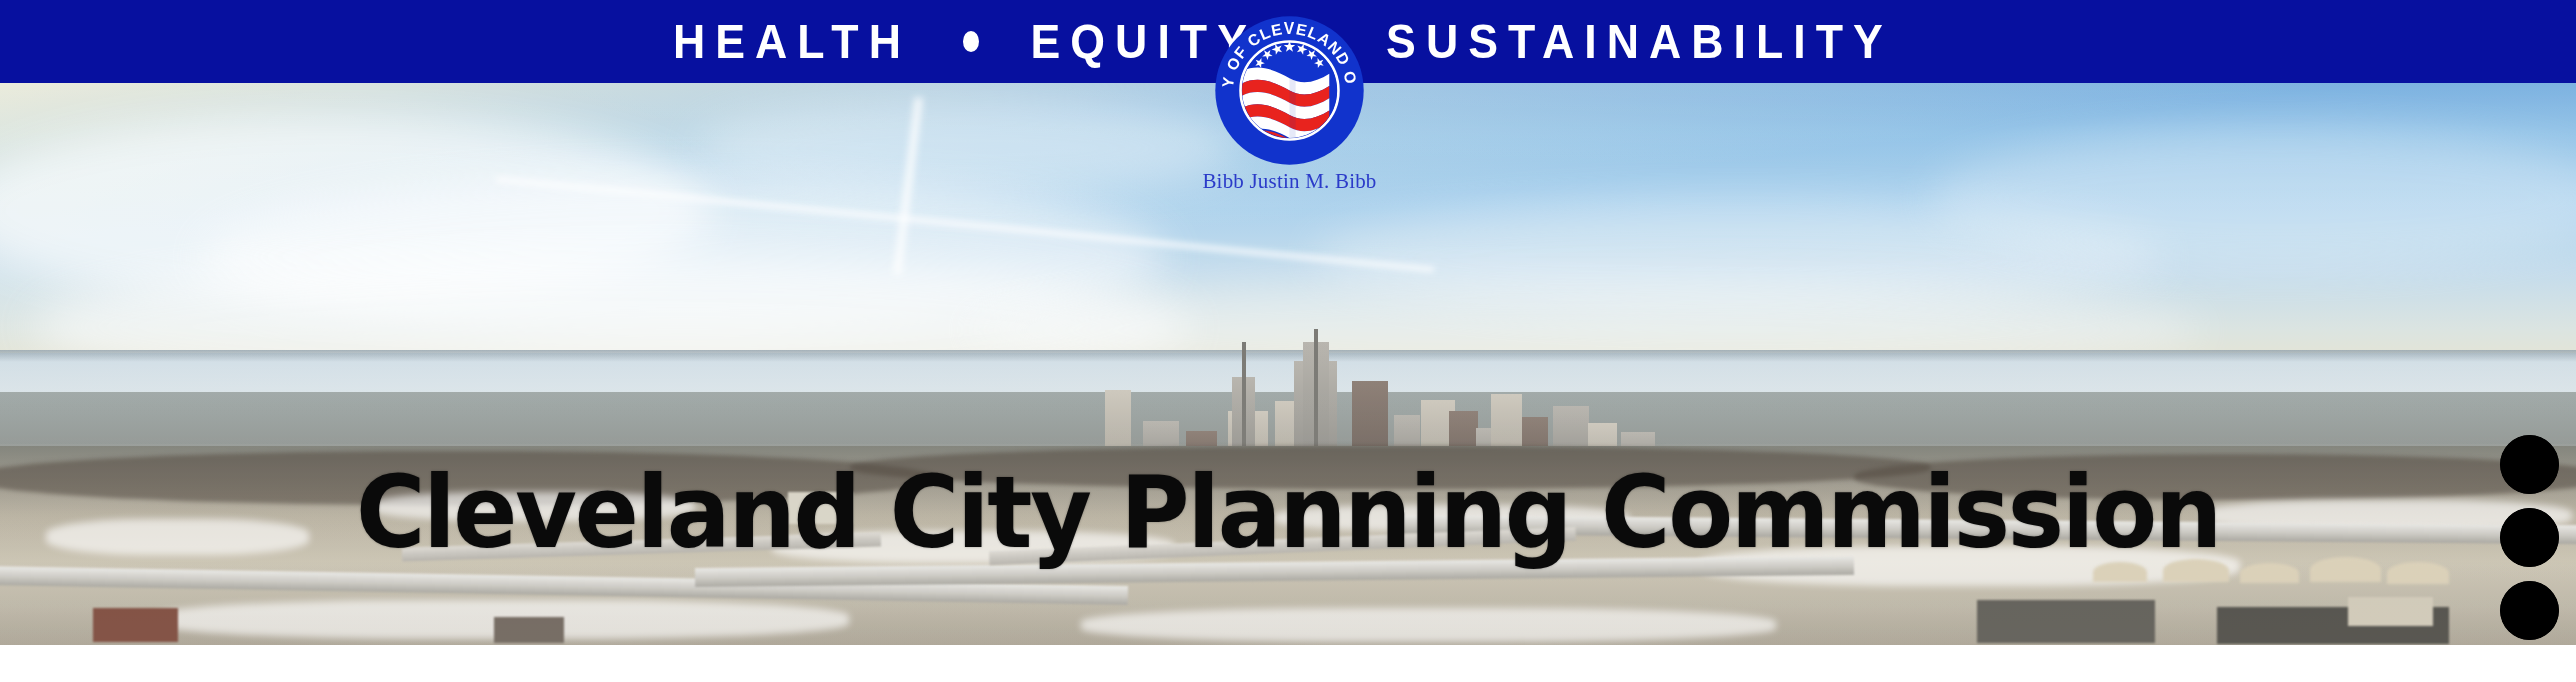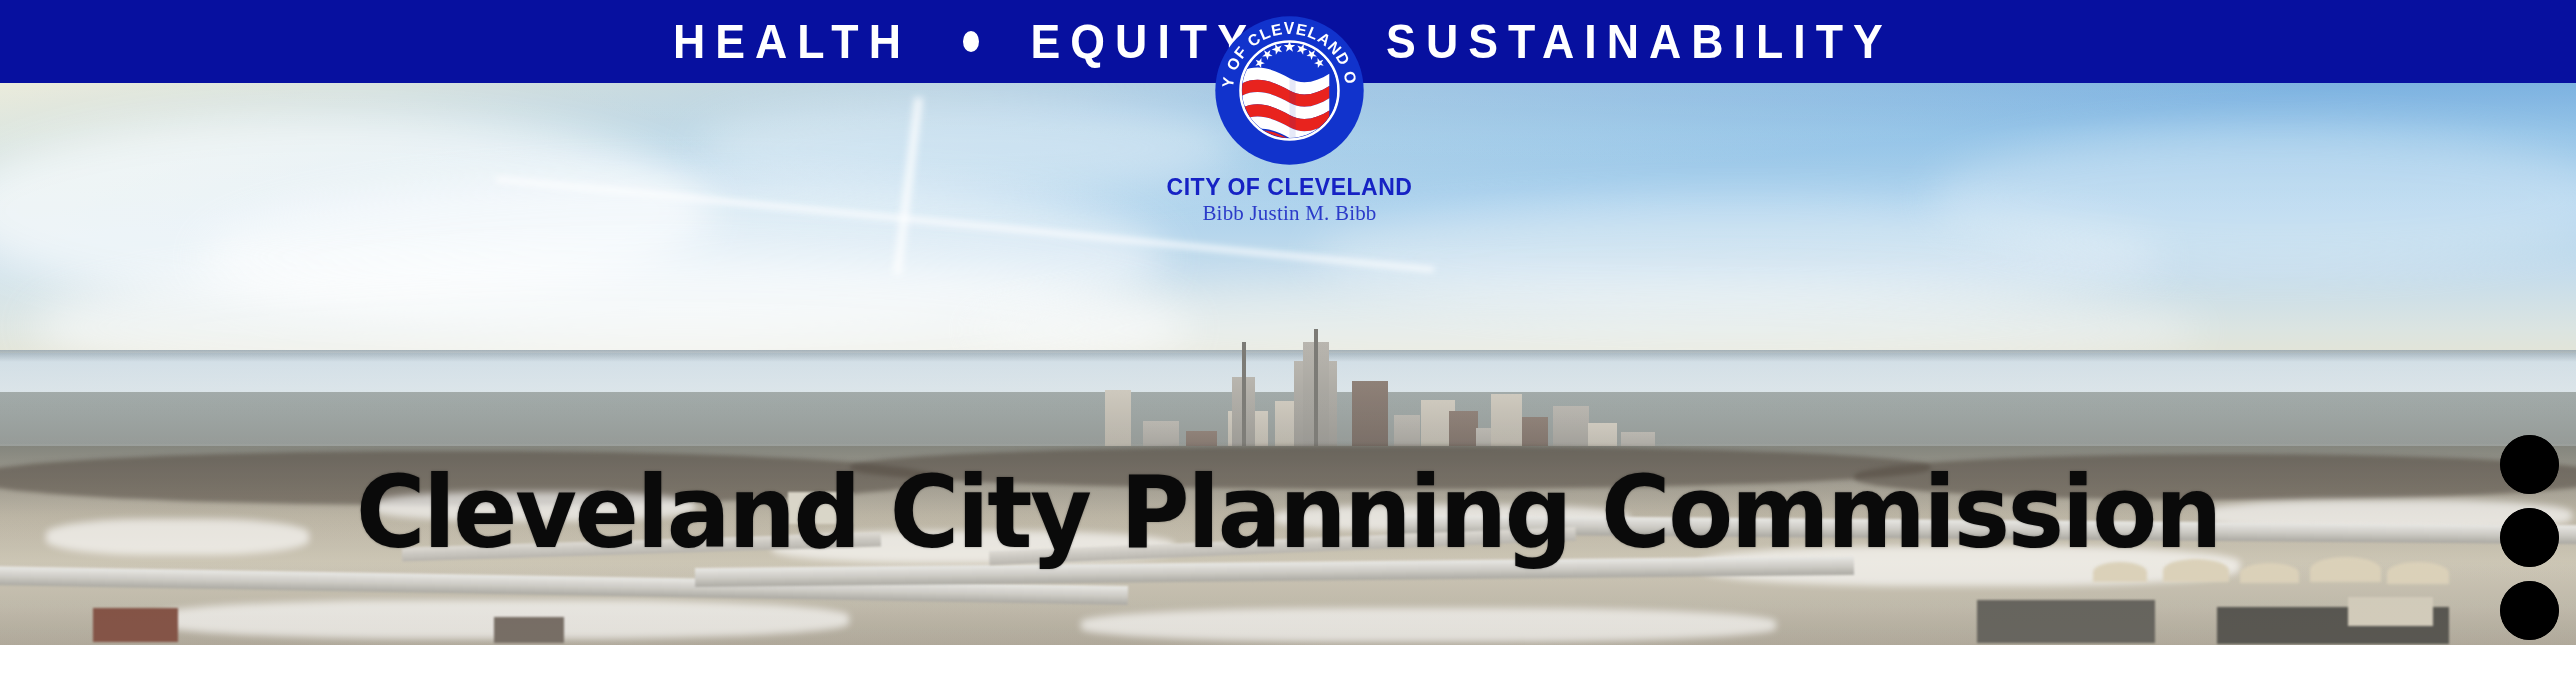--- a/index.html
+++ b/index.html
@@ -340,21 +340,20 @@
           <path d="M36,92 C60,78 86,92 100,100 C118,110 136,104 152,94 L152,110 C136,120 118,126 100,116 C86,108 60,94 36,108 Z" fill="#E8231E"></path>
           <path d="M36,108 C60,94 86,108 100,116 C118,126 136,120 152,110 L152,126 C136,136 118,142 100,132 C86,124 60,110 36,124 Z" fill="#FFFFFF"></path>
           <path d="M36,124 C60,110 86,124 100,132 C118,142 136,136 152,126 L152,142 C136,152 118,158 100,148 C86,140 60,126 36,140 Z" fill="#E8231E"></path>
           <path d="M36,140 C60,126 86,140 100,148 C118,158 136,152 152,142 L152,158 C136,168 118,172 100,162 C86,154 60,142 36,156 Z" fill="#FFFFFF"></path>
           <path d="M44,156 C64,146 86,156 100,164 C116,173 134,168 148,160 L148,172 C132,180 114,184 98,176 C84,169 62,160 44,170 Z" fill="#E8231E"></path>
 
           <path d="M100,84 L100,164 L108,168 L108,88 Z" fill="#0d2bb8" opacity="0.10"></path>
         </g>
       </svg>
     </div>
-    <div class="city-name">CITY OF CLEVELAND</div>
     <div class="mayor-name">Bibb Justin M. Bibb</div>
   </div>
 
   <div id="main-title">Cleveland City Planning Commission</div>
 
   <div id="social-rail">
 
     <a class="social-btn">
       <svg viewBox="0 0 76 76" xmlns="http://www.w3.org/2000/svg">
         <defs>

